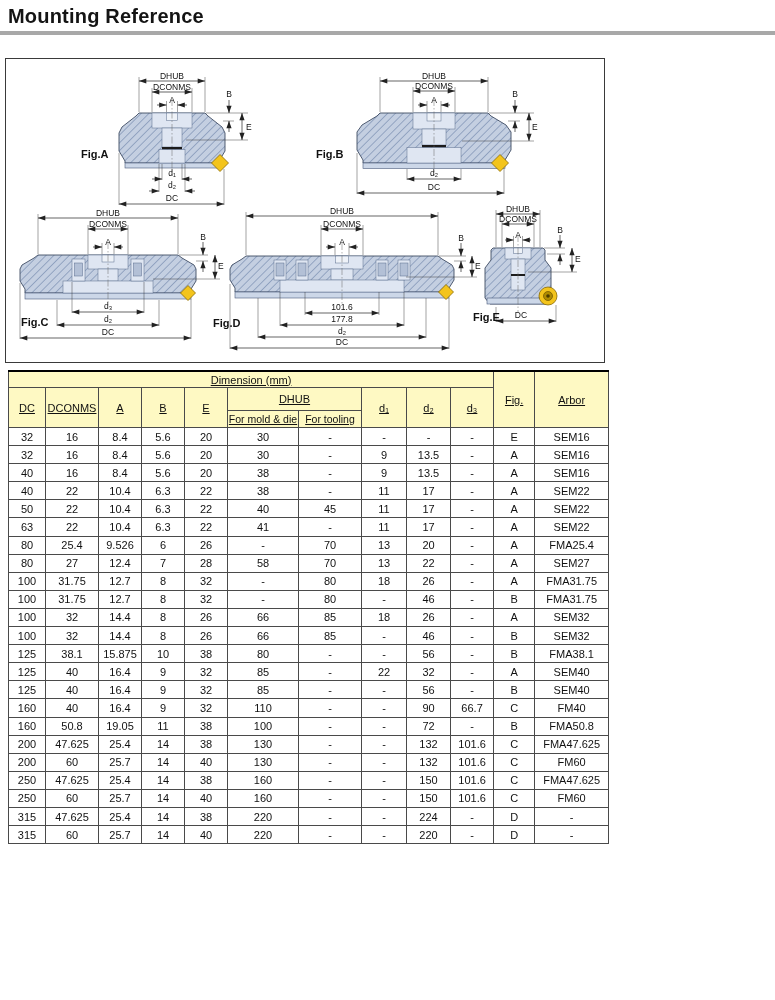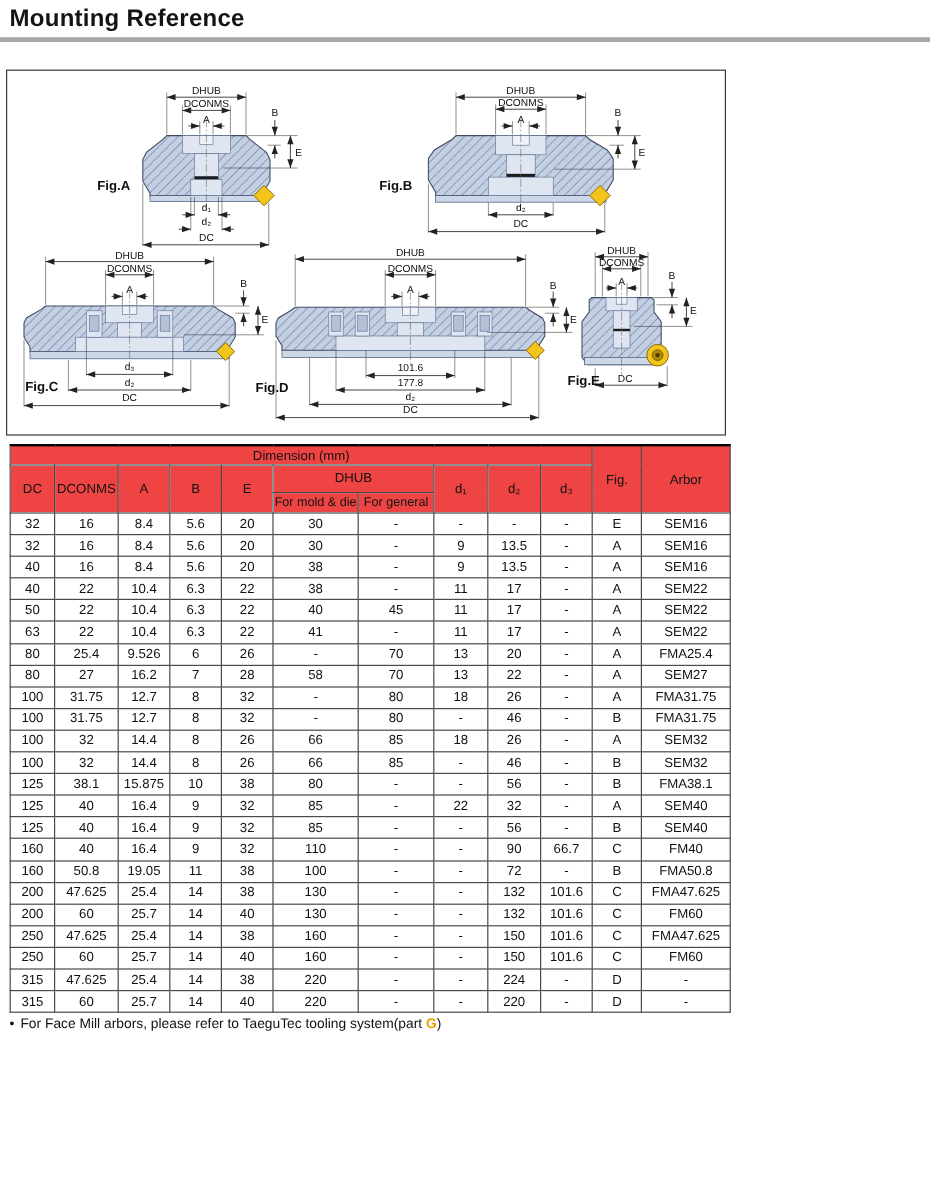--- a/index.html
+++ b/index.html
@@ -5,21 +5,21 @@
   html,body{margin:0;padding:0;background:#fff;}
   .page{position:relative;width:775px;height:1000px;background:#fff;overflow:hidden;
         font-family:"Liberation Sans",sans-serif;color:#111;}
   .title{margin:0;padding:5px 0 0 8px;font-size:20px;font-weight:bold;color:#141414;letter-spacing:.2px;}
   .rule{height:4px;background:#a8a8a8;margin-top:3px;width:775px;}
   .subtitle{padding:5px 0 0 8px;font-size:12.5px;font-weight:bold;color:#141414;}
   .diagram-box{position:absolute;left:5px;top:58px;width:598px;height:303px;border:1px solid #3a3a3a;background:#fff;}
   table{position:absolute;left:8px;top:370px;width:600px;border-collapse:collapse;table-layout:fixed;
         font-size:11px;color:#111;border:1px solid #222;border-top:2px solid #000;}
   th,td{border:1px solid #4a4a4a;text-align:center;vertical-align:middle;padding:0;font-weight:normal;overflow:hidden;white-space:nowrap;}
-  thead th{background:#ef4444;}
+  thead th{background:#fef9c3;text-decoration:underline;}
   tr.hr1 th{height:15px;font-size:11px;}
   tr.hr2 th{height:22px;font-size:11px;}
   tr.hr3 th{height:16px;font-size:10.5px;text-align:center;}
   tbody td{height:17.1px;background:#fff;font-size:11px;}
   .footnote{position:absolute;left:8px;top:848px;font-size:11.5px;color:#111;}
   .footnote .hl{color:#e8a000;font-weight:bold;}
   .footnote .blt{margin-right:5px;}
   
   .ln{stroke:#222;stroke-width:0.7;fill:none;}
   .ex{stroke:#333;stroke-width:0.45;fill:none;}
@@ -329,21 +329,21 @@
         <th rowspan="2">A</th>
         <th rowspan="2">B</th>
         <th rowspan="2">E</th>
         <th colspan="2">DHUB</th>
         <th rowspan="2">d₁</th>
         <th rowspan="2">d₂</th>
         <th rowspan="2">d₃</th>
       </tr>
       <tr class="hr3">
         <th>For mold &amp; die</th>
-        <th>For general</th>
+        <th>For tooling</th>
       </tr>
     </thead>
     <tbody>
         <tr>
           <td>32</td>
           <td>16</td>
           <td>8.4</td>
           <td>5.6</td>
           <td>20</td>
           <td>30</td>
@@ -434,21 +434,21 @@
           <td>70</td>
           <td>13</td>
           <td>20</td>
           <td>-</td>
           <td>A</td>
           <td>FMA25.4</td>
         </tr>
         <tr>
           <td>80</td>
           <td>27</td>
-          <td>16.2</td>
+          <td>12.4</td>
           <td>7</td>
           <td>28</td>
           <td>58</td>
           <td>70</td>
           <td>13</td>
           <td>22</td>
           <td>-</td>
           <td>A</td>
           <td>SEM27</td>
         </tr>
@@ -658,15 +658,14 @@
           <td>-</td>
           <td>-</td>
           <td>220</td>
           <td>-</td>
           <td>D</td>
           <td>-</td>
         </tr>
       </tbody>
   </table>
 
-  <div class="footnote"><span class="blt">•</span><span>For Face Mill arbors, please refer to TaeguTec tooling system(part </span><span class="hl">G</span><span>)</span></div>
 
 </div>
 
 </body></html>

